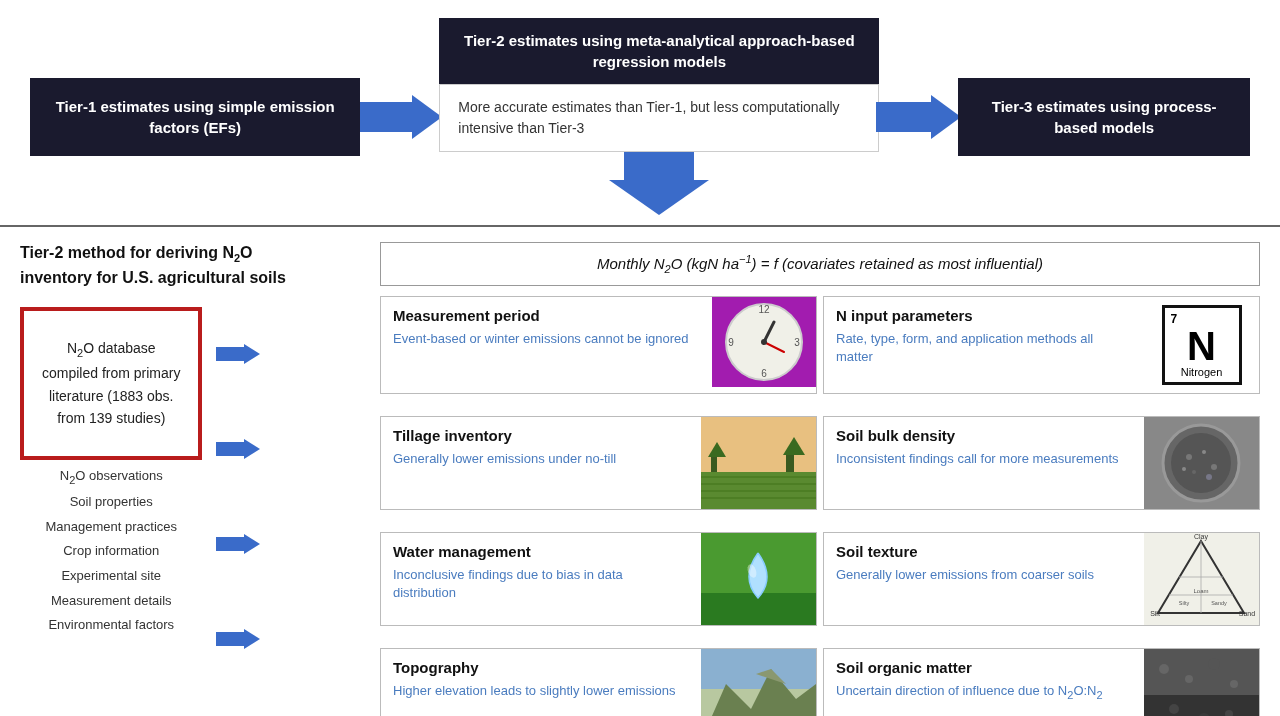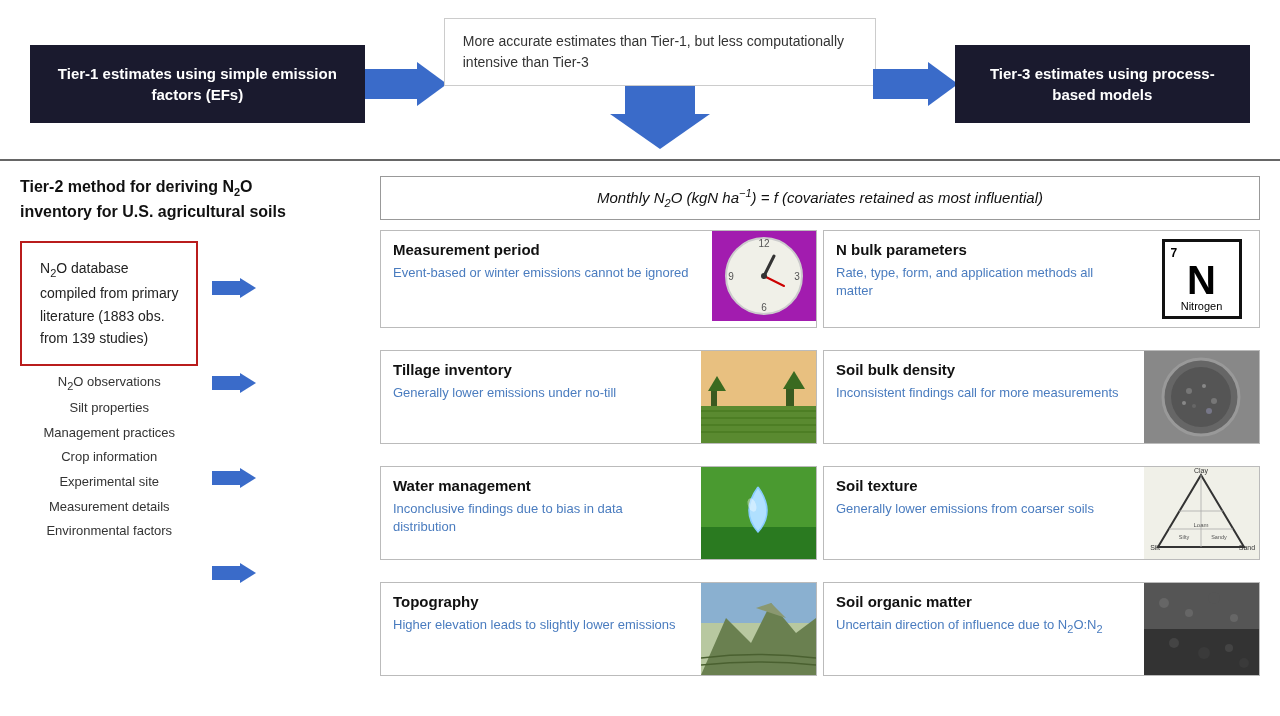--- a/index.html
+++ b/index.html
@@ -87,22 +87,23 @@
       font-size: 16px;
       font-weight: bold;
       color: #111;
       line-height: 1.4;
       padding-bottom: 6px;
     }
 
     .n2o-sub { font-size: 11px; vertical-align: sub; }
 
     .db-box {
-      border: 2px solid #b91c1c;
-      padding: 14px 18px;
+      border: 4px solid #b91c1c;
+      padding: 26px 18px;
+      text-align: center;
       font-size: 14px;
       color: #222;
       line-height: 1.6;
     }
 
     .db-list {
       font-size: 13px;
       color: #333;
       text-align: center;
       line-height: 1.9;
@@ -240,20 +241,23 @@
   <div class="tier-box tier1">
     <span>Tier-1 estimates using simple emission factors (EFs)</span>
   </div>
 
   <div style="display:flex;align-items:center;margin:0 -3px;">
     <div style="width:55px;height:30px;background:#3a6bc9;"></div>
     <div style="width:0;height:0;border-top:22px solid transparent;border-bottom:22px solid transparent;border-left:30px solid #3a6bc9;"></div>
   </div>
 
   <div class="top-middle-wrapper">
+    <div class="tier-box tier2-center">
+      <span>Tier-2 estimates using meta-analytical approach-based regression models</span>
+    </div>
     <div class="tier2-description">
       <span>More accurate estimates than Tier-1, but less computationally intensive than Tier-3</span>
     </div>
 
     <div style="display:flex;flex-direction:column;align-items:center;">
       <div style="width:70px;height:28px;background:#3a6bc9;"></div>
       <div style="width:0;height:0;border-left:50px solid transparent;border-right:50px solid transparent;border-top:35px solid #3a6bc9;"></div>
     </div>
   </div>
 
@@ -275,21 +279,21 @@
     </div>
 
     <div class="left-content-row">
 
       <div class="db-and-list">
         <div class="db-box">
           N<sub class="n2o-sub">2</sub>O database<br>compiled from primary<br>literature (1883 obs.<br>from 139 studies)
         </div>
         <div class="db-list">
           <div>N<sub class="n2o-sub">2</sub>O observations</div>
-          <div>Silt properties</div>
+          <div>Soil properties</div>
           <div>Management practices</div>
           <div>Crop information</div>
           <div>Experimental site</div>
           <div>Measurement details</div>
           <div>Environmental factors</div>
         </div>
       </div>
 
       <div style="display:flex;flex-direction:column;justify-content:space-around;align-items:flex-start;padding-left:14px;gap:0;height:380px;">
 
@@ -344,21 +348,21 @@
 
               <line x1="45" y1="45" x2="65" y2="55" stroke="#c00" stroke-width="2" stroke-linecap="round"></line>
 
               <circle cx="45" cy="45" r="3" fill="#333"></circle>
             </svg>
           </div>
         </div>
 
         <div class="card">
           <div class="card-text">
-            <div class="card-title">N bulk parameters</div>
+            <div class="card-title">N input parameters</div>
             <div class="card-desc">Rate, type, form, and application methods all matter</div>
           </div>
           <div class="card-image" style="background:#fff;padding:8px;">
             <div class="nitrogen-box">
               <div class="nitrogen-num">7</div>
               <div class="nitrogen-symbol">N</div>
               <div class="nitrogen-name">Nitrogen</div>
             </div>
           </div>
         </div>

